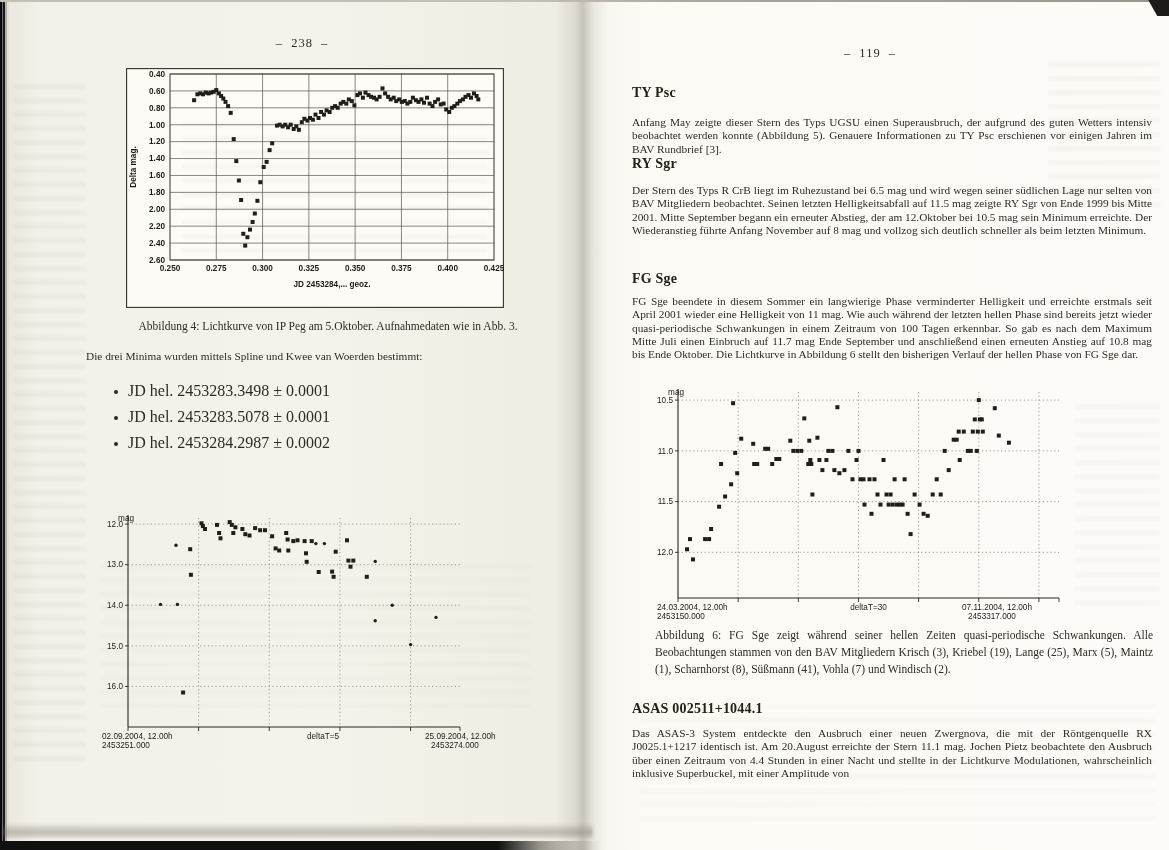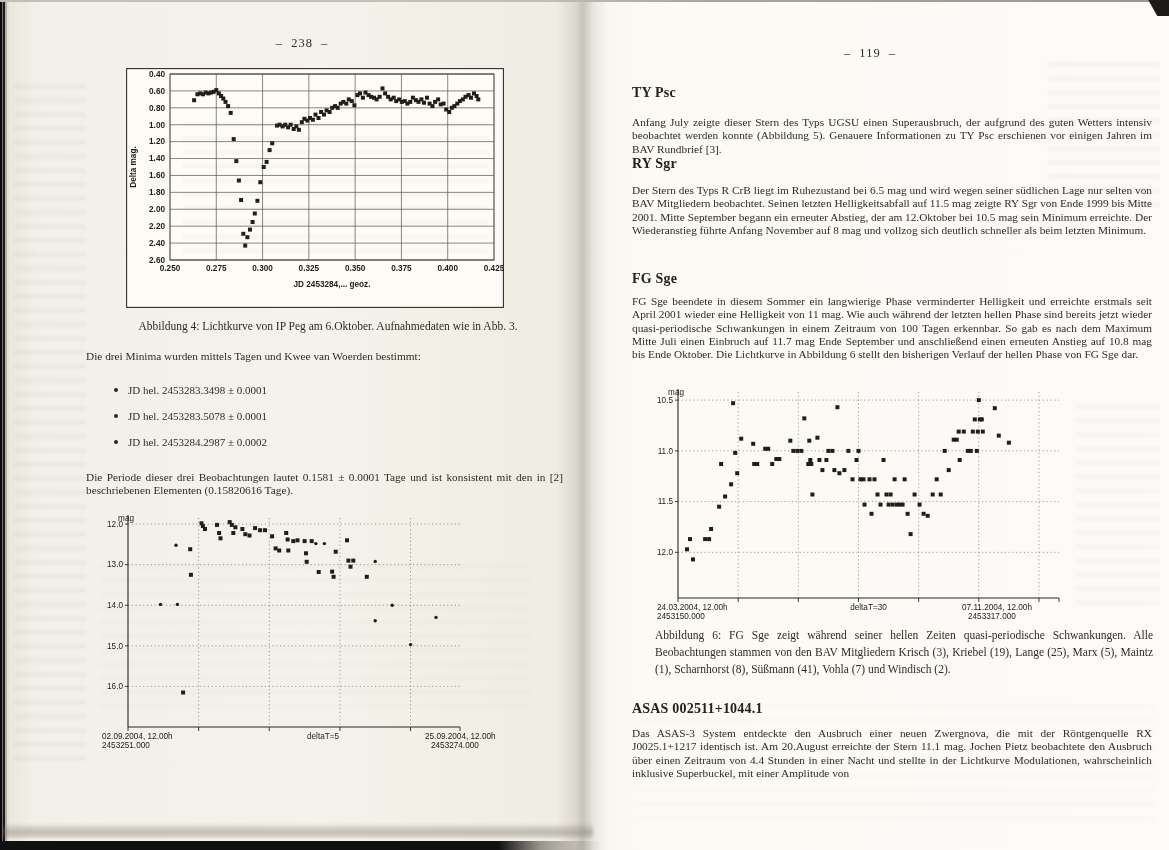--- a/index.html
+++ b/index.html
@@ -21,21 +21,21 @@
     background:linear-gradient(180deg,rgba(135,128,116,0),rgba(118,111,100,.42) 60%,rgba(92,86,76,.15));}
   .bottom-bar{left:0;top:841px;width:600px;height:9px;
     background:linear-gradient(90deg,#101010 0 83%,rgba(80,76,68,.55) 90%,rgba(80,76,68,0) 100%);}
   .ghost{position:absolute;pointer-events:none;z-index:3;filter:blur(1.3px);
     background:repeating-linear-gradient(180deg,rgba(120,110,95,0) 0 3px,rgba(120,110,95,.15) 5px 8px,rgba(120,110,95,0) 10px 14px);}
   .txt{position:absolute;z-index:2;line-height:13.3px;font-size:11.3px;text-align:justify;}
   .center{text-align:center;}
   .pnum{font-size:12.5px;letter-spacing:1px;word-spacing:4px;}
   .head{position:absolute;z-index:2;font-weight:bold;font-size:14px;color:#242118;letter-spacing:.2px;}
   .cap{font-size:11.5px;line-height:17px;}
-  .minitem{margin-bottom:12.5px;font-size:11px;white-space:nowrap;}
+  .minitem{margin-bottom:12.5px;font-size:16px;white-space:nowrap;}
   .bdot{display:inline-block;width:4px;height:4px;border-radius:50%;background:#2a2721;margin-right:10px;vertical-align:2px;}
   svg.chart{position:absolute;z-index:2;overflow:visible;}
   svg .tk{font-family:"Liberation Sans","DejaVu Sans",sans-serif;font-size:8.2px;fill:#1e1c18;}
   svg .b{font-weight:bold;}
 </style>
 </head>
 <body>
 
 <div class="scan">
 
@@ -200,31 +200,30 @@
       <rect x="331.9" y="31.1" width="4" height="4" fill="#201e19"></rect>
       <rect x="334.9" y="29.4" width="4" height="4" fill="#201e19"></rect>
       <rect x="337.5" y="26.8" width="4" height="4" fill="#201e19"></rect>
       <rect x="340.5" y="25.1" width="4" height="4" fill="#201e19"></rect>
       <rect x="343.0" y="27.7" width="4" height="4" fill="#201e19"></rect>
       <rect x="346.0" y="23.4" width="4" height="4" fill="#201e19"></rect>
       <rect x="348.6" y="26.0" width="4" height="4" fill="#201e19"></rect>
       <rect x="350.3" y="29.4" width="4" height="4" fill="#201e19"></rect>
     </svg>
 
-  <div class="txt center cap" style="left:96px;top:318px;width:464px;">Abbildung 4: Lichtkurve von IP Peg am 6.Oktober. Aufnahmedaten wie in Abb. 3.</div>
-
-  <div class="txt" style="left:86px;top:350px;width:476px;text-align:left;">Die drei Minima wurden mittels Tagen und Kwee van Woerden bestimmt:</div>
+  <div class="txt center cap" style="left:96px;top:318px;width:464px;">Abbildung 4: Lichtkurve von IP Peg am 5.Oktober. Aufnahmedaten wie in Abb. 3.</div>
+
+  <div class="txt" style="left:86px;top:350px;width:476px;text-align:left;">Die drei Minima wurden mittels Spline und Kwee van Woerden bestimmt:</div>
 
   <div class="txt" style="left:114px;top:384px;width:320px;text-align:left;">
     <div class="minitem"><span class="bdot"></span><span>JD hel. 2453283.3498 ± 0.0001</span></div>
     <div class="minitem"><span class="bdot"></span><span>JD hel. 2453283.5078 ± 0.0001</span></div>
     <div class="minitem"><span class="bdot"></span><span>JD hel. 2453284.2987 ± 0.0002</span></div>
   </div>
 
-  <div class="txt" style="left:86px;top:471px;width:477px;">Die Periode dieser drei Beobachtungen lautet 0.1581 ± 0.0001 Tage und ist konsistent mit den in [2] beschriebenen Elementen (0.15820616 Tage).</div>
 
   <svg class="chart" style="left:100px;top:512px;width:448px;height:246px;" viewBox="0 0 448 246">
       <line x1="28" y1="12.087378640776713" x2="360" y2="12.087378640776713" stroke="#78746c" stroke-width="0.7" stroke-dasharray="1.2 2.6"></line>
       <line x1="28" y1="52.669902912621374" x2="360" y2="52.669902912621374" stroke="#78746c" stroke-width="0.7" stroke-dasharray="1.2 2.6"></line>
       <line x1="28" y1="93.25242718446603" x2="360" y2="93.25242718446603" stroke="#78746c" stroke-width="0.7" stroke-dasharray="1.2 2.6"></line>
       <line x1="28" y1="133.8349514563107" x2="360" y2="133.8349514563107" stroke="#78746c" stroke-width="0.7" stroke-dasharray="1.2 2.6"></line>
       <line x1="28" y1="174.41747572815532" x2="360" y2="174.41747572815532" stroke="#78746c" stroke-width="0.7" stroke-dasharray="1.2 2.6"></line>
       <line x1="98.63829787234043" y1="6" x2="98.63829787234043" y2="215" stroke="#78746c" stroke-width="0.7" stroke-dasharray="1.2 2.6"></line>
       <line x1="169.27659574468086" y1="6" x2="169.27659574468086" y2="215" stroke="#78746c" stroke-width="0.7" stroke-dasharray="1.2 2.6"></line>
       <line x1="239.91489361702128" y1="6" x2="239.91489361702128" y2="215" stroke="#78746c" stroke-width="0.7" stroke-dasharray="1.2 2.6"></line>
@@ -302,21 +301,21 @@
       <circle cx="275.2" cy="108.7" r="1.7" fill="#201e19"></circle>
       <circle cx="292.2" cy="93.3" r="1.7" fill="#201e19"></circle>
       <circle cx="310.6" cy="132.6" r="1.7" fill="#201e19"></circle>
       <circle cx="336.0" cy="105.4" r="1.7" fill="#201e19"></circle>
     </svg>
 
 
   <div class="txt center pnum" style="left:700px;top:47px;width:340px;">– 119 –</div>
 
   <div class="head" style="left:632px;top:85px;">TY Psc</div>
-  <div class="txt" style="left:632px;top:116px;width:520px;">Anfang July zeigte dieser Stern des Typs UGSU einen Superausbruch, der aufgrund des guten Wetters intensiv beobachtet werden konnte (Abbildung 5). Genauere Informationen zu TY Psc erschienen vor einigen Jahren im BAV Rundbrief [3].</div>
+  <div class="txt" style="left:632px;top:116px;width:520px;">Anfang May zeigte dieser Stern des Typs UGSU einen Superausbruch, der aufgrund des guten Wetters intensiv beobachtet werden konnte (Abbildung 5). Genauere Informationen zu TY Psc erschienen vor einigen Jahren im BAV Rundbrief [3].</div>
 
   <div class="head" style="left:632px;top:156px;">RY Sgr</div>
   <div class="txt" style="left:632px;top:184px;width:520px;">Der Stern des Typs R CrB liegt im Ruhezustand bei 6.5 mag und wird wegen seiner südlichen Lage nur selten von BAV Mitgliedern beobachtet. Seinen letzten Helligkeitsabfall auf 11.5 mag zeigte RY Sgr von Ende 1999 bis Mitte 2001. Mitte September begann ein erneuter Abstieg, der am 12.Oktober bei 10.5 mag sein Minimum erreichte. Der Wiederanstieg führte Anfang November auf 8 mag und vollzog sich deutlich schneller als beim letzten Minimum.</div>
 
   <div class="head" style="left:632px;top:271px;">FG Sge</div>
   <div class="txt" style="left:632px;top:295px;width:520px;">FG Sge beendete in diesem Sommer ein langwierige Phase verminderter Helligkeit und erreichte erstmals seit April 2001 wieder eine Helligkeit von 11 mag. Wie auch während der letzten hellen Phase sind bereits jetzt wieder quasi-periodische Schwankungen in einem Zeitraum von 100 Tagen erkennbar. So gab es nach dem Maximum Mitte Juli einen Einbruch auf 11.7 mag Ende September und anschließend einen erneuten Anstieg auf 10.8 mag bis Ende Oktober. Die Lichtkurve in Abbildung 6 stellt den bisherigen Verlauf der hellen Phase von FG Sge dar.</div>
 
   <svg class="chart" style="left:655px;top:388px;width:412px;height:232px;" viewBox="0 0 412 232">
       <line x1="23" y1="12.118226600985231" x2="404" y2="12.118226600985231" stroke="#78746c" stroke-width="0.7" stroke-dasharray="1.2 2.6"></line>
       <line x1="23" y1="62.85714285714289" x2="404" y2="62.85714285714289" stroke="#78746c" stroke-width="0.7" stroke-dasharray="1.2 2.6"></line>

